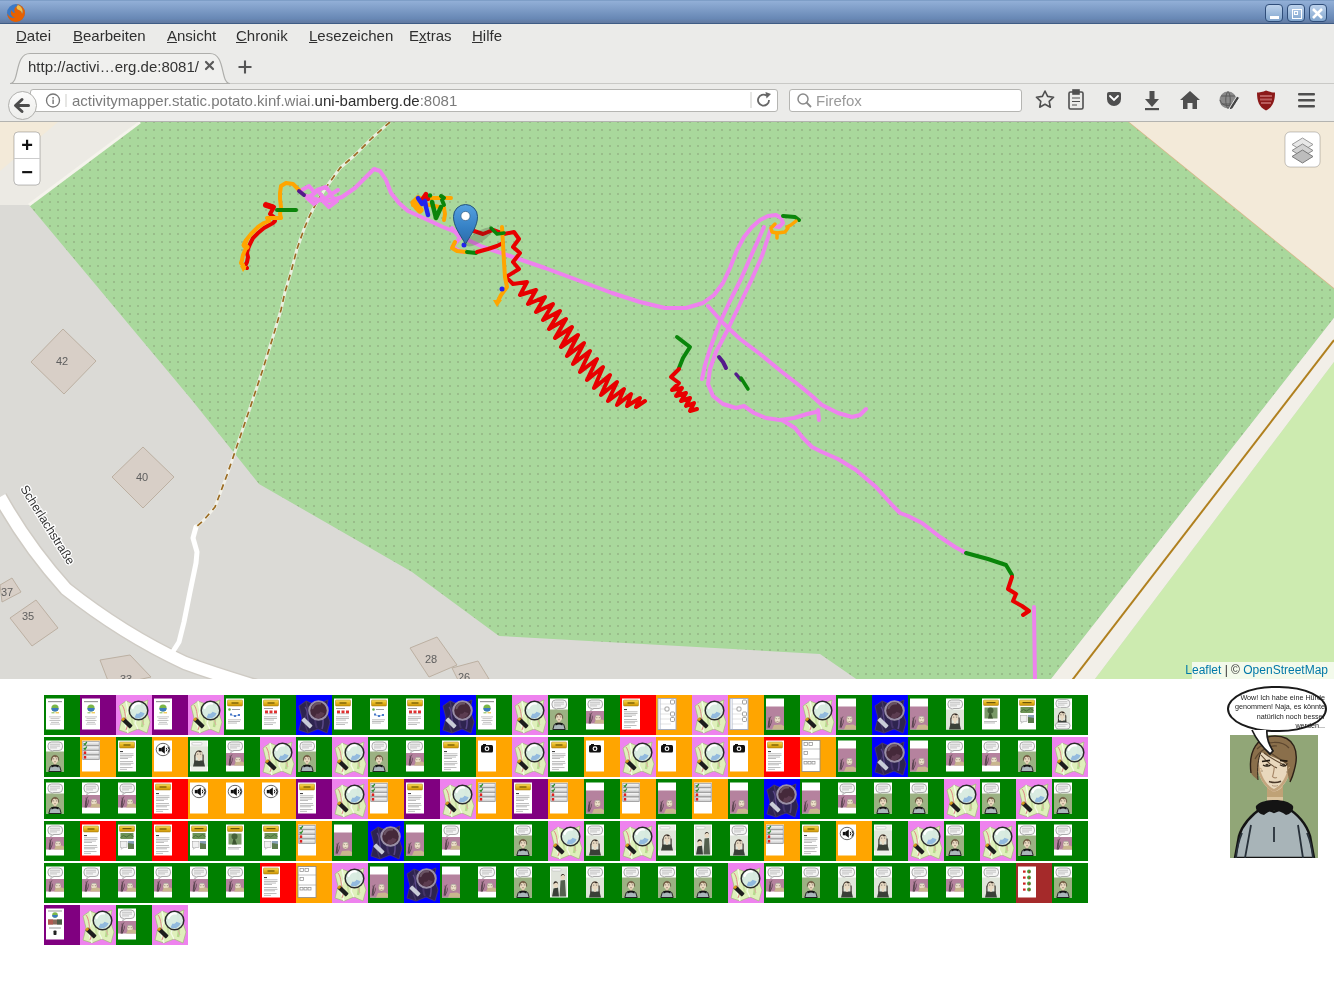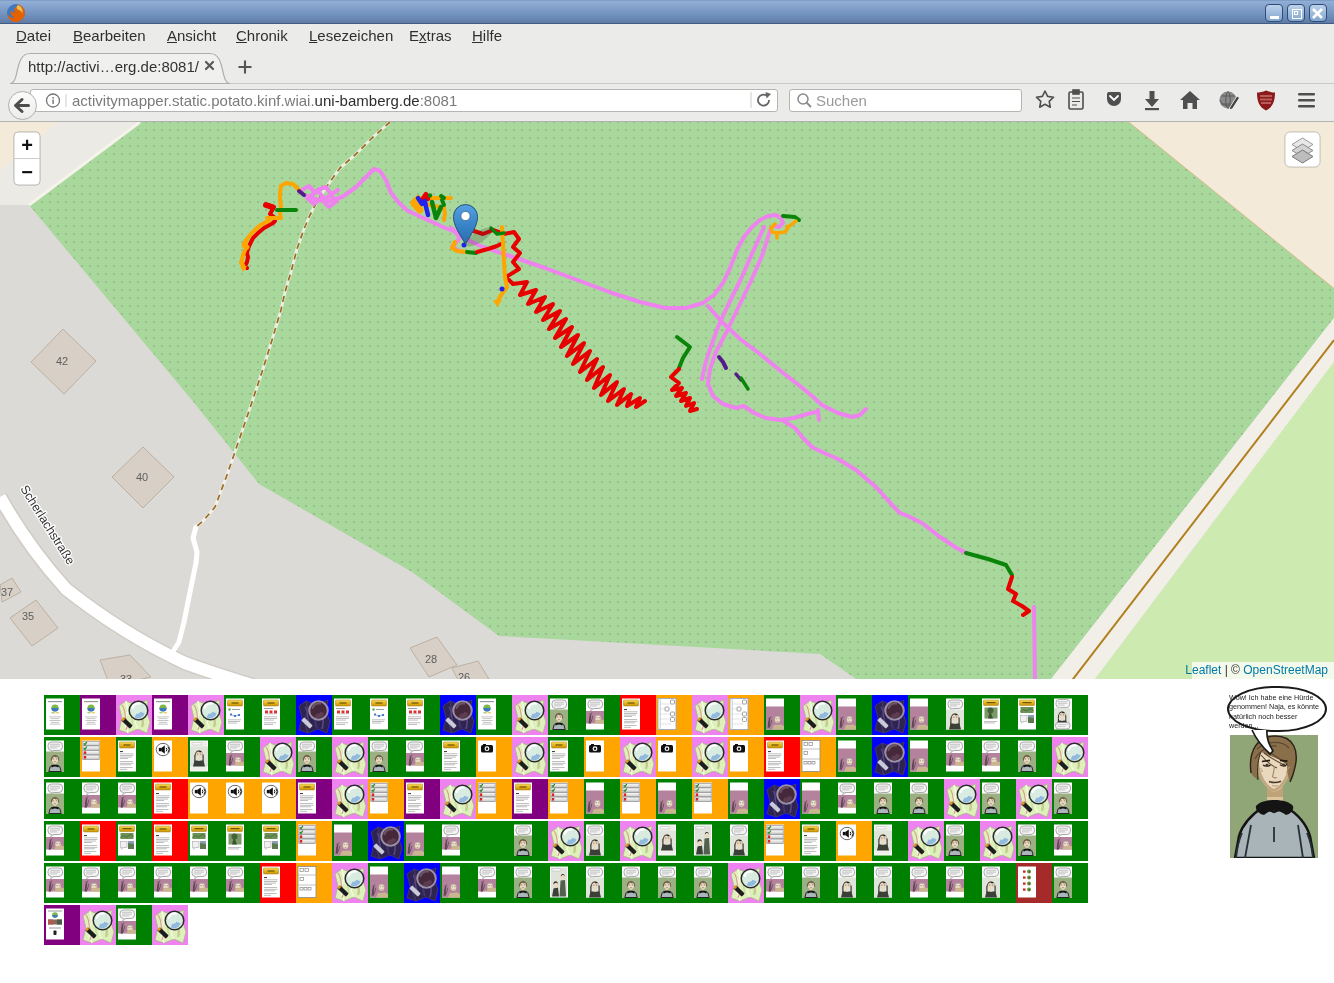--- a/index.html
+++ b/index.html
@@ -21,21 +21,21 @@
 #urlbar { left:30px; width:748px; }
 #searchbar { left:789px; width:233px; }
 #urltext { position:absolute; left:72px; top:92px; font-size:15px; color:#7b7b7b; white-space:nowrap; }
 #urltext b { color:#2e2e2e; font-weight:normal; }
 #backbtn { position:absolute; left:8px; top:90.5px; width:29px; height:29px; border-radius:50%;
   border:1px solid #b0b0ad; background:linear-gradient(#fbfbfa,#ededeb); }
 .cell { position:absolute; width:36px; height:40px; }
 .cell svg { display:block; }
 #bubble { position:absolute; left:1227px; top:686px; width:100px; height:46px;
   border:2px solid #1a1a1a; border-radius:50px / 24px; background:#fff;
-  font-size:7.2px; line-height:9.4px; text-align:left; color:#222; padding-top:5px; z-index:3;
+  font-size:7.2px; line-height:9.4px; text-align:right; color:#222; padding-top:5px; z-index:3;
   white-space:nowrap; }
 #portrait { position:absolute; left:1230px; top:735px; z-index:1; }
 #tail { position:absolute; left:1243px; top:729px; z-index:4; }
 #map { position:absolute; left:0; top:122px; }
 </style></head>
 <body>
 <div id="titlebar">
  <svg width="20" height="20" style="position:absolute;left:6px;top:2px" viewBox="0 0 20 20">
   <circle cx="10" cy="10" r="9" fill="#3c79c4"></circle>
   <path d="M10,1 a9,9 0 0 1 9,9 a9,9 0 0 1 -9,9 C5,19 1.5,15 1.2,10.5 C3,14 6,15.5 9,15 C5,13.5 4,10 5.5,7 C6,9 7.5,10 9,10 C7.5,7.5 8.5,4 11,3 C10,5 11,6.5 13,7 C15,7.8 16,9 16,11 C17.5,8 16,3.5 12,2 C11,1.5 10.5,1 10,1 Z" fill="#e66000"></path>
@@ -90,21 +90,21 @@
 </div>
 <svg width="24" height="24" viewBox="0 0 24 24" style="position:absolute;left:750px;top:89px">
  <line x1="1" y1="3" x2="1" y2="19" stroke="#d5d5d2" stroke-width="1.2"></line>
  <path d="M16.5,6.5 a5.5,5.5 0 1 0 2.5,4.5" fill="none" stroke="#666" stroke-width="1.8"></path>
  <polygon points="15.5,3 21,5 16.5,9.5" fill="#666"></polygon>
 </svg>
 <svg width="24" height="24" viewBox="0 0 24 24" style="position:absolute;left:794px;top:90px">
  <circle cx="9" cy="9" r="5" fill="none" stroke="#8a8a8a" stroke-width="1.5"></circle>
  <line x1="12.5" y1="12.5" x2="17" y2="17" stroke="#8a8a8a" stroke-width="1.8"></line>
 </svg>
-<div style="position:absolute;left:816px;top:92px;font-size:15px;color:#9a9a9a">Suchen</div>
+<div style="position:absolute;left:816px;top:92px;font-size:15px;color:#9a9a9a">Firefox</div>
 
 <svg id="navicons" width="300" height="26" viewBox="0 0 300 26" style="position:absolute;left:1034px;top:88px">
 <g stroke="#4f4f4f" fill="none" stroke-width="1.6">
 <path d="M11,3 l2.6,5.4 6,0.8 -4.4,4.1 1.1,5.9 -5.3,-2.9 -5.3,2.9 1.1,-5.9 -4.4,-4.1 6,-0.8 z" stroke-linejoin="round"></path>
 </g>
 <g transform="translate(31,0)" stroke="#4f4f4f" fill="none" stroke-width="1.6">
 <rect x="4" y="4" width="14" height="17" rx="1.5"></rect>
 <rect x="8" y="2" width="6" height="4" fill="#4f4f4f"></rect>
 <path d="M7,10 l8,0 M7,13.5 l8,0 M7,17 l5,0" stroke-width="1.2"></path>
 </g>

